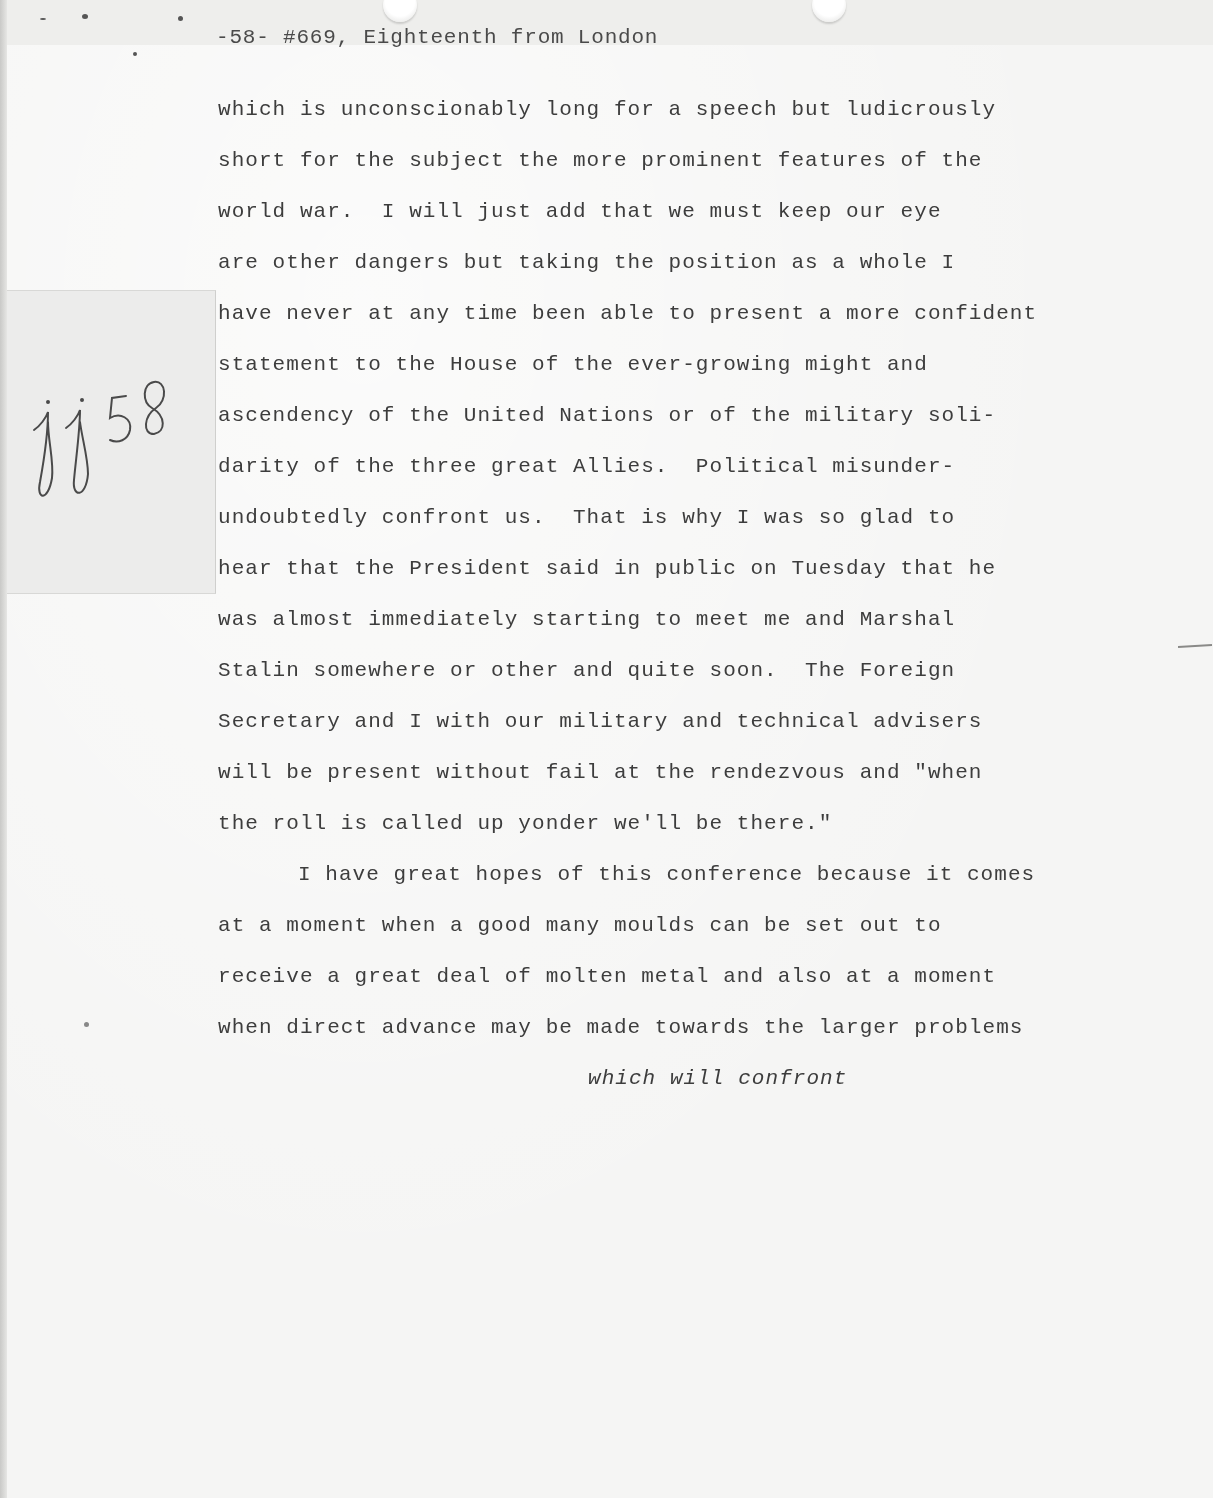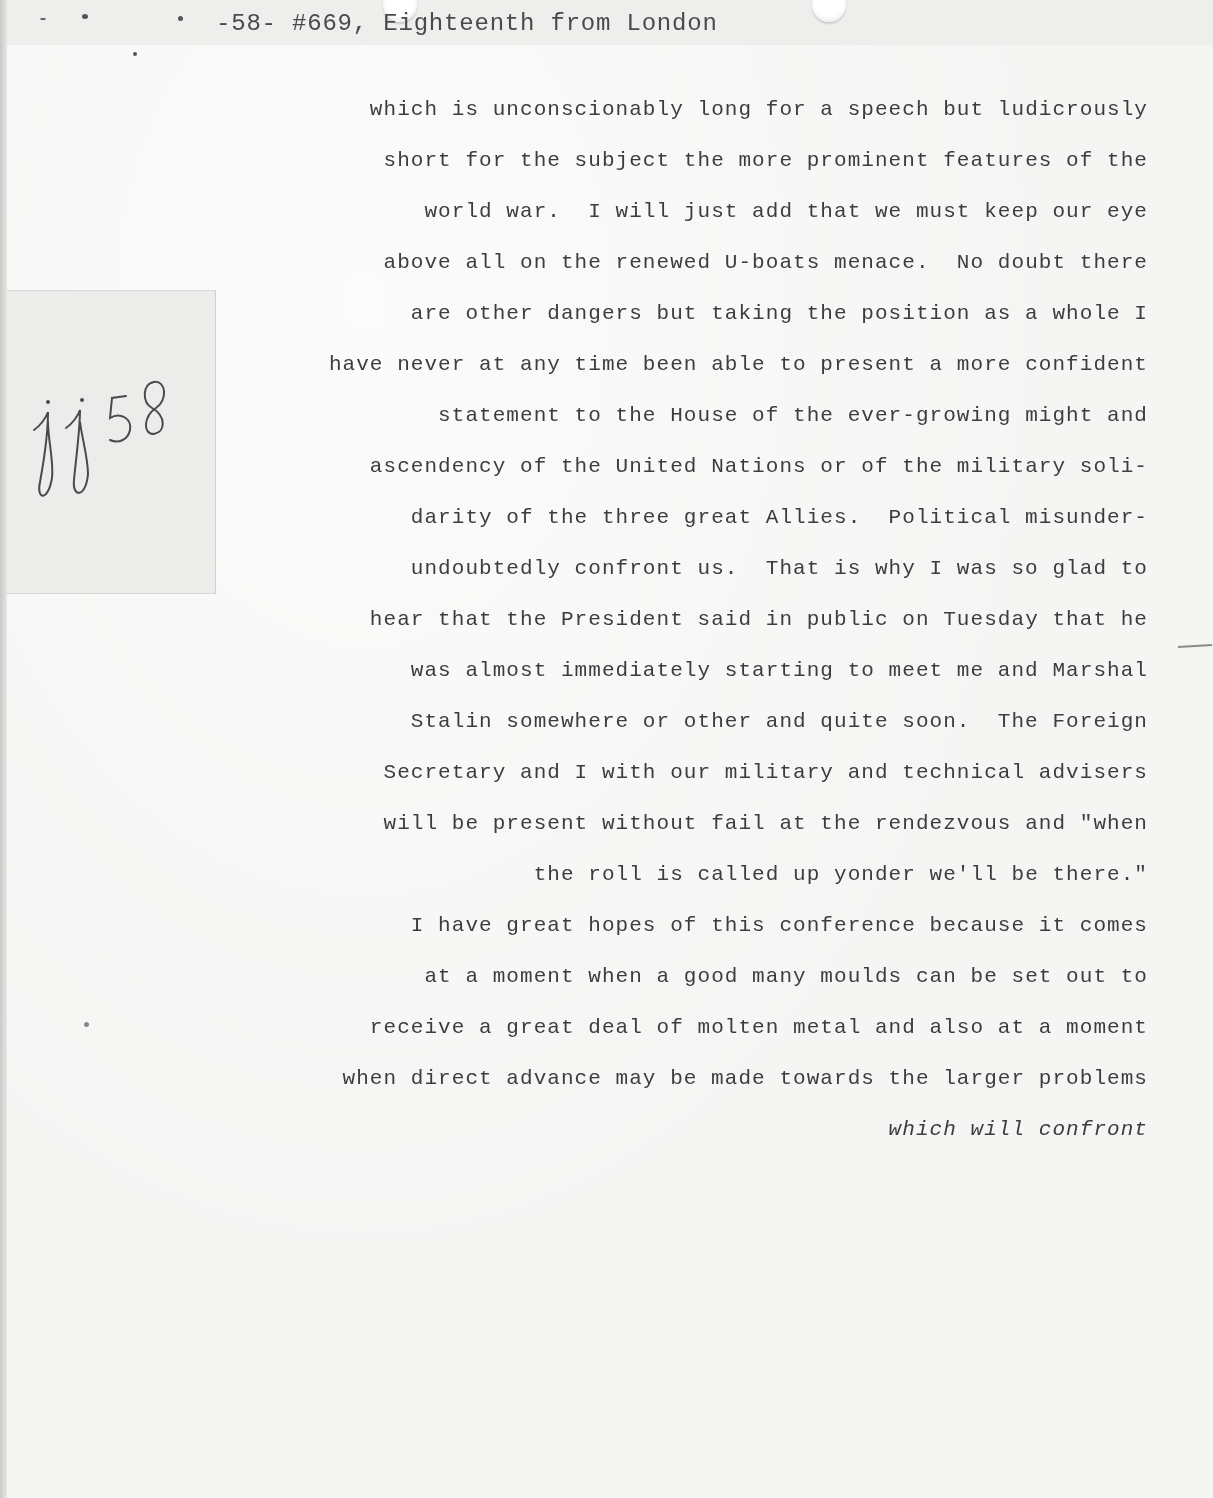--- a/index.html
+++ b/index.html
@@ -52,39 +52,38 @@
       border-bottom: 1px solid #d8d8d6;
       border-top: 1px solid #d8d8d6;
     }
     .speck {
       position: absolute;
       background: #555;
       border-radius: 50%;
     }
     .header-line {
       position: absolute;
-      left: 216px; top: 10px;
-      font-size: 24px;
+      left: 216px; top: 26px;
+      font-size: 21px;
       letter-spacing: 0.8px;
       color: #4a4a4a;
       white-space: pre;
     }
     .body-text {
       position: absolute;
       left: 218px; top: 90px;
       width: 930px;
     }
     .line {
       font-size: 21px;
       height: 51px;
       line-height: 40px;
       letter-spacing: 1.05px;
       white-space: pre;
       color: #3d3d3d;
-      text-align: right;
     }
     .line.indent {
       padding-left: 80px;
     }
     .line.closing {
       padding-left: 370px;
       font-style: italic;
     }
     .handwriting {
       position: absolute;
@@ -137,21 +136,20 @@
       </g>
     </svg>
   </div>
 
   <div class="header-line">-58- #669, Eighteenth from London</div>
 
   <div class="body-text">
     <div class="line">which is unconscionably long for a speech but ludicrously</div>
     <div class="line">short for the subject the more prominent features of the</div>
     <div class="line">world war.  I will just add that we must keep our eye</div>
-    <div class="line">above all on the renewed U-boats menace.  No doubt there</div>
     <div class="line">are other dangers but taking the position as a whole I</div>
     <div class="line">have never at any time been able to present a more confident</div>
     <div class="line">statement to the House of the ever-growing might and</div>
     <div class="line">ascendency of the United Nations or of the military soli-</div>
     <div class="line">darity of the three great Allies.  Political misunder-</div>
     <div class="line">undoubtedly confront us.  That is why I was so glad to</div>
     <div class="line">hear that the President said in public on Tuesday that he</div>
     <div class="line">was almost immediately starting to meet me and Marshal</div>
     <div class="line">Stalin somewhere or other and quite soon.  The Foreign</div>
     <div class="line">Secretary and I with our military and technical advisers</div>

